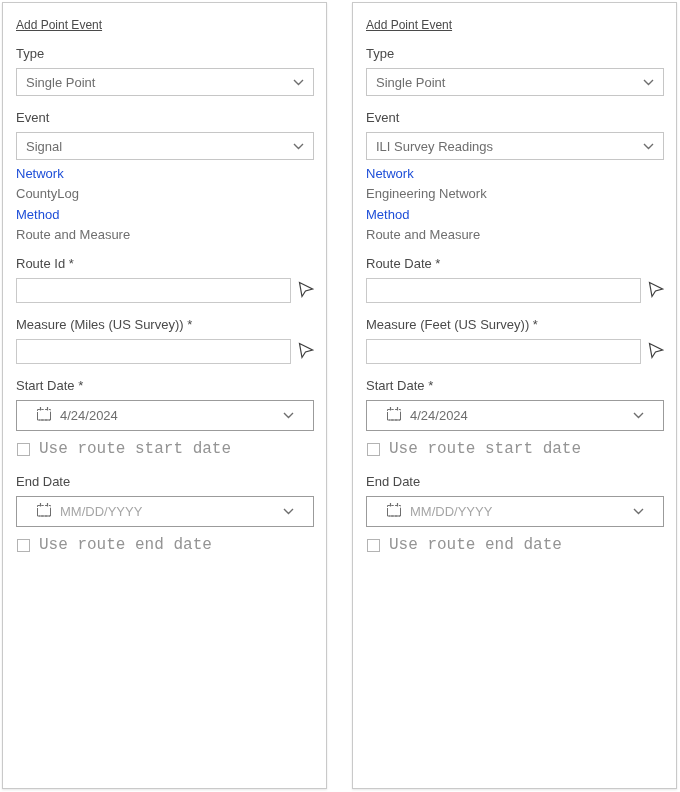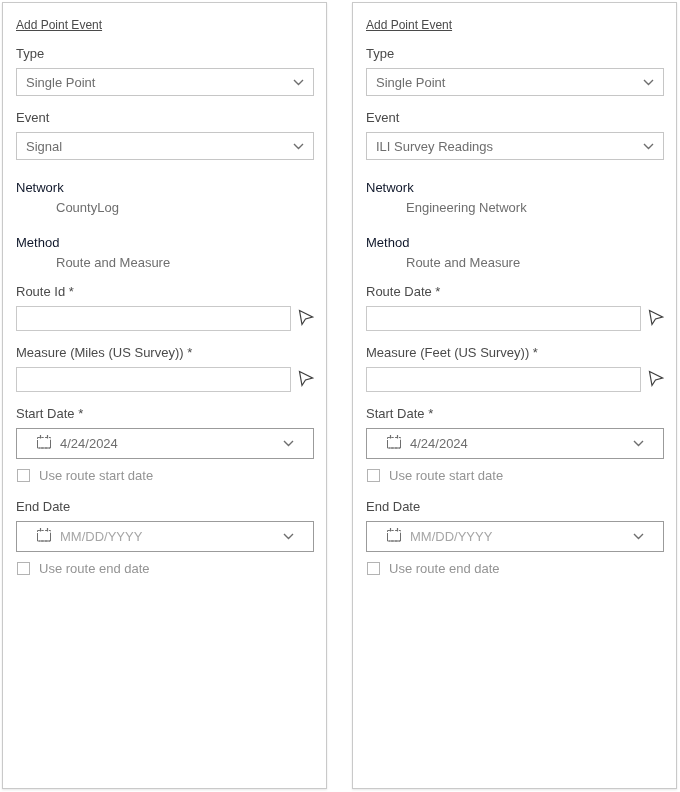--- a/index.html
+++ b/index.html
@@ -4,41 +4,41 @@
 <style>
   * { box-sizing: border-box; margin: 0; padding: 0; }
   html, body { width: 680px; height: 792px; background: #ffffff;
     font-family: "Liberation Sans", sans-serif; overflow: hidden; }
   .wrap { display: flex; gap: 25px; padding: 2px; }
   .panel { width: 325px; height: 787px; background: #fff;
     border: 1px solid #c9c9c9; box-shadow: 0 1px 2px rgba(0,0,0,0.10);
     padding: 0 12px 0 13px; }
   .panel-title { padding-top: 15px; font-size: 12px; color: #4a4a4a; text-decoration: underline; }
   .field-label { margin-top: 14px; margin-bottom: 7px; font-size: 13px; color: #4a4a4a; }
-  .static-label { margin-top: 20px; font-size: 13px; color: #0f172a; }
-  .static-value { margin-top: 5px; font-size: 13px; color: #6e6e6e; margin-left: 40px; }
+  .static-label { margin-top: 6px; font-size: 13px; color: #1d4ed8; }
+  .static-value { margin-top: 5px; font-size: 13px; color: #6e6e6e; }
   .select { width: 100%; height: 28px; border: 1px solid #c6c6c6; background: #fff;
     display: flex; align-items: center; justify-content: space-between;
     padding: 0 9px; font-size: 13px; color: #6e6e6e; cursor: default; }
   .input-row { display: flex; align-items: center; margin-top: 0; }
   .text-input { flex: 1; height: 25px; border: 1px solid #c9c9c9; background: #fff;
     font-size: 13px; color: #323232; padding: 0 6px; outline: none;
     font-family: "Liberation Sans", sans-serif; }
   .pick-btn { width: 18px; height: 20px; margin-left: 5px; flex: none;
     display: flex; align-items: center; justify-content: center;
     background: transparent; border: none; cursor: pointer; padding: 0; }
   .date-combo { width: 100%; height: 31px; border: 1px solid #9b9b9b; background: #fff;
     display: flex; align-items: center; padding: 0 19px; cursor: default; }
   .date-text { margin-left: 8px; font-size: 13px; color: #6e6e6e; }
   .date-text.ph { color: #a6a6a6; }
   .chev { margin-left: auto; display: flex; align-items: center; }
   .checkbox-row { display: flex; align-items: center; margin-top: 9px; }
   .checkbox { width: 13px; height: 13px; border: 1px solid #b3b3b3; background: #fff;
     margin-left: 1px; flex: none; cursor: pointer; }
-  .checkbox-label { margin-left: 9px; font-size: 13px; color: #949494; }
+  .checkbox-label { margin-left: 9px; font-size: 16px; color: #949494; font-family: Liberation Mono, monospace; }
   .mt-lg { margin-top: 16px; }
 </style>
 </head>
 <body>
 
 <div class="wrap">
 
   <div class="panel">
     <div class="panel-title">Add Point Event</div>
 

